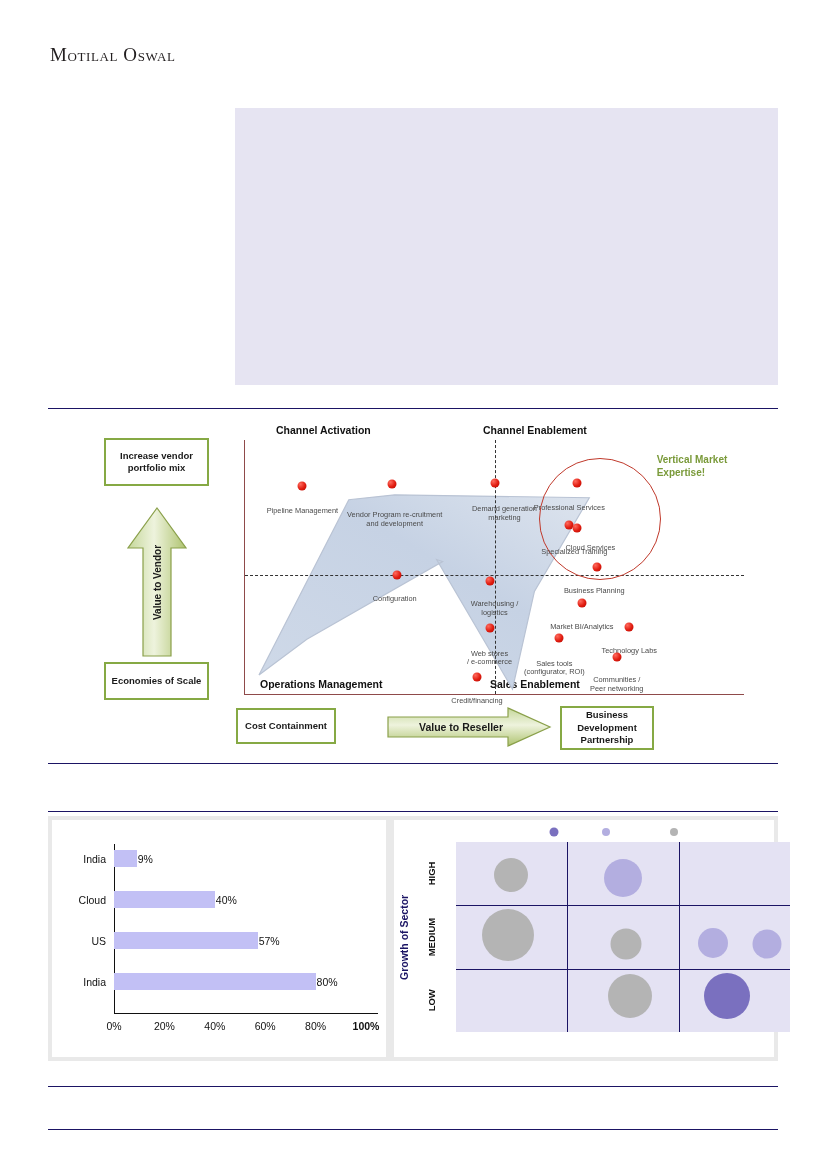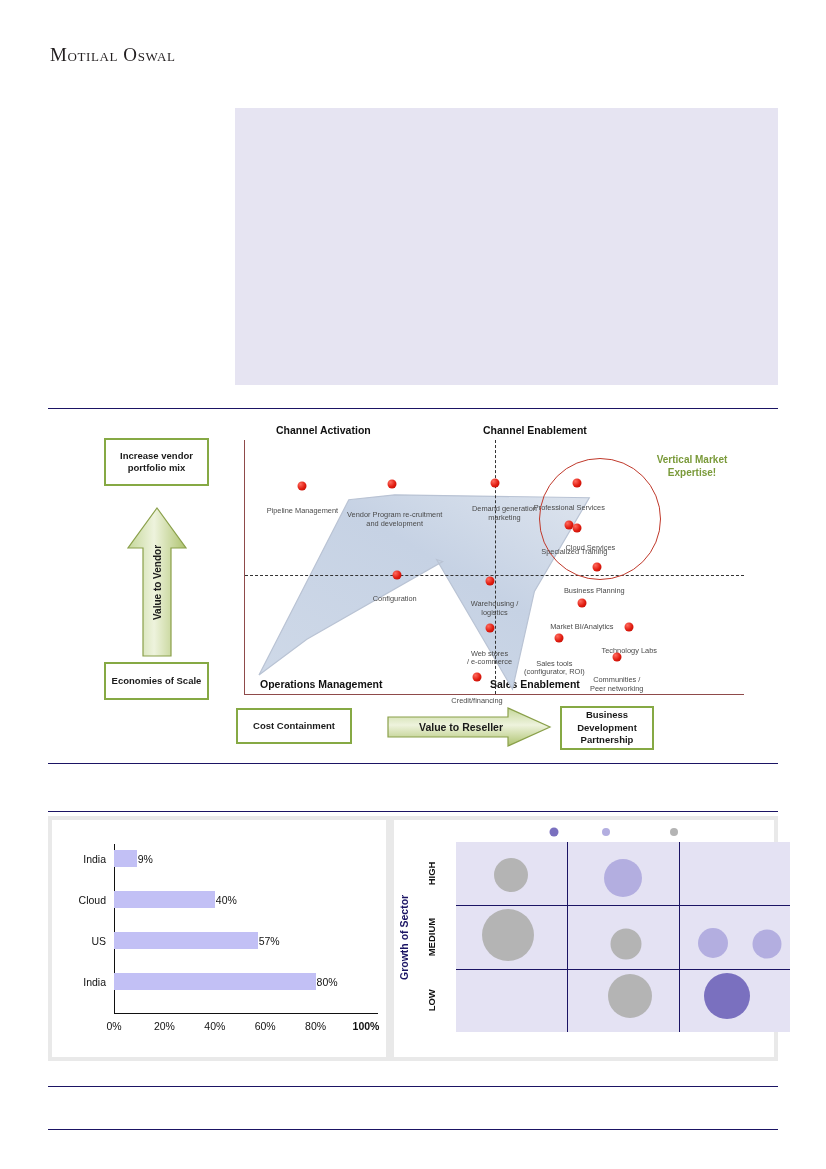--- a/index.html
+++ b/index.html
@@ -107,21 +107,21 @@
     border: 1.8px solid #c0392b;
     border-radius: 50%;
     box-sizing: border-box;
   }
   #vertical-market-text {
     position: absolute;
     left: 82.5%; top: 5%;
     font-size: 10px;
     font-weight: bold;
     color: #7a9a3a;
-    text-align: center;
+    text-align: left;
     line-height: 1.35;
     white-space: nowrap;
   }
   .green-box {
     position: absolute;
     border: 2px solid #86a944;
     background: #ffffff;
     font-size: 9.5px;
     font-weight: bold;
     color: #1a1a1a;
@@ -369,21 +369,21 @@
           <div class="dot" style="left: 77%; top: 73.5%;"></div>
           <div class="dot-label" style="left: 77%; top: 81.5%;">Technology Labs</div>
           <div class="dot" style="left: 74.5%; top: 85.5%;"></div>
           <div class="dot-label" style="left: 74.5%; top: 93%;">
             <div>Communities /</div>
             <div>Peer networking</div>
           </div>
         </div>
     </div>
 
-    <div class="green-box" style="left:188px; top:290px; width:116px; height:36px;">Cost Containment</div>
+    <div class="green-box" style="left:188px; top:290px; width:100px; height:36px;">Cost Containment</div>
 
     <div id="h-arrow-wrap">
       <svg width="166" height="42" viewBox="0 0 166 42" style="position:absolute;left:0;top:0;">
         <defs>
           <linearGradient id="gh" x1="0" y1="0" x2="0" y2="1">
             <stop offset="0%" stop-color="#c5d79a"></stop>
             <stop offset="45%" stop-color="#eef3dd"></stop>
             <stop offset="100%" stop-color="#aec36f"></stop>
           </linearGradient>
         </defs>

